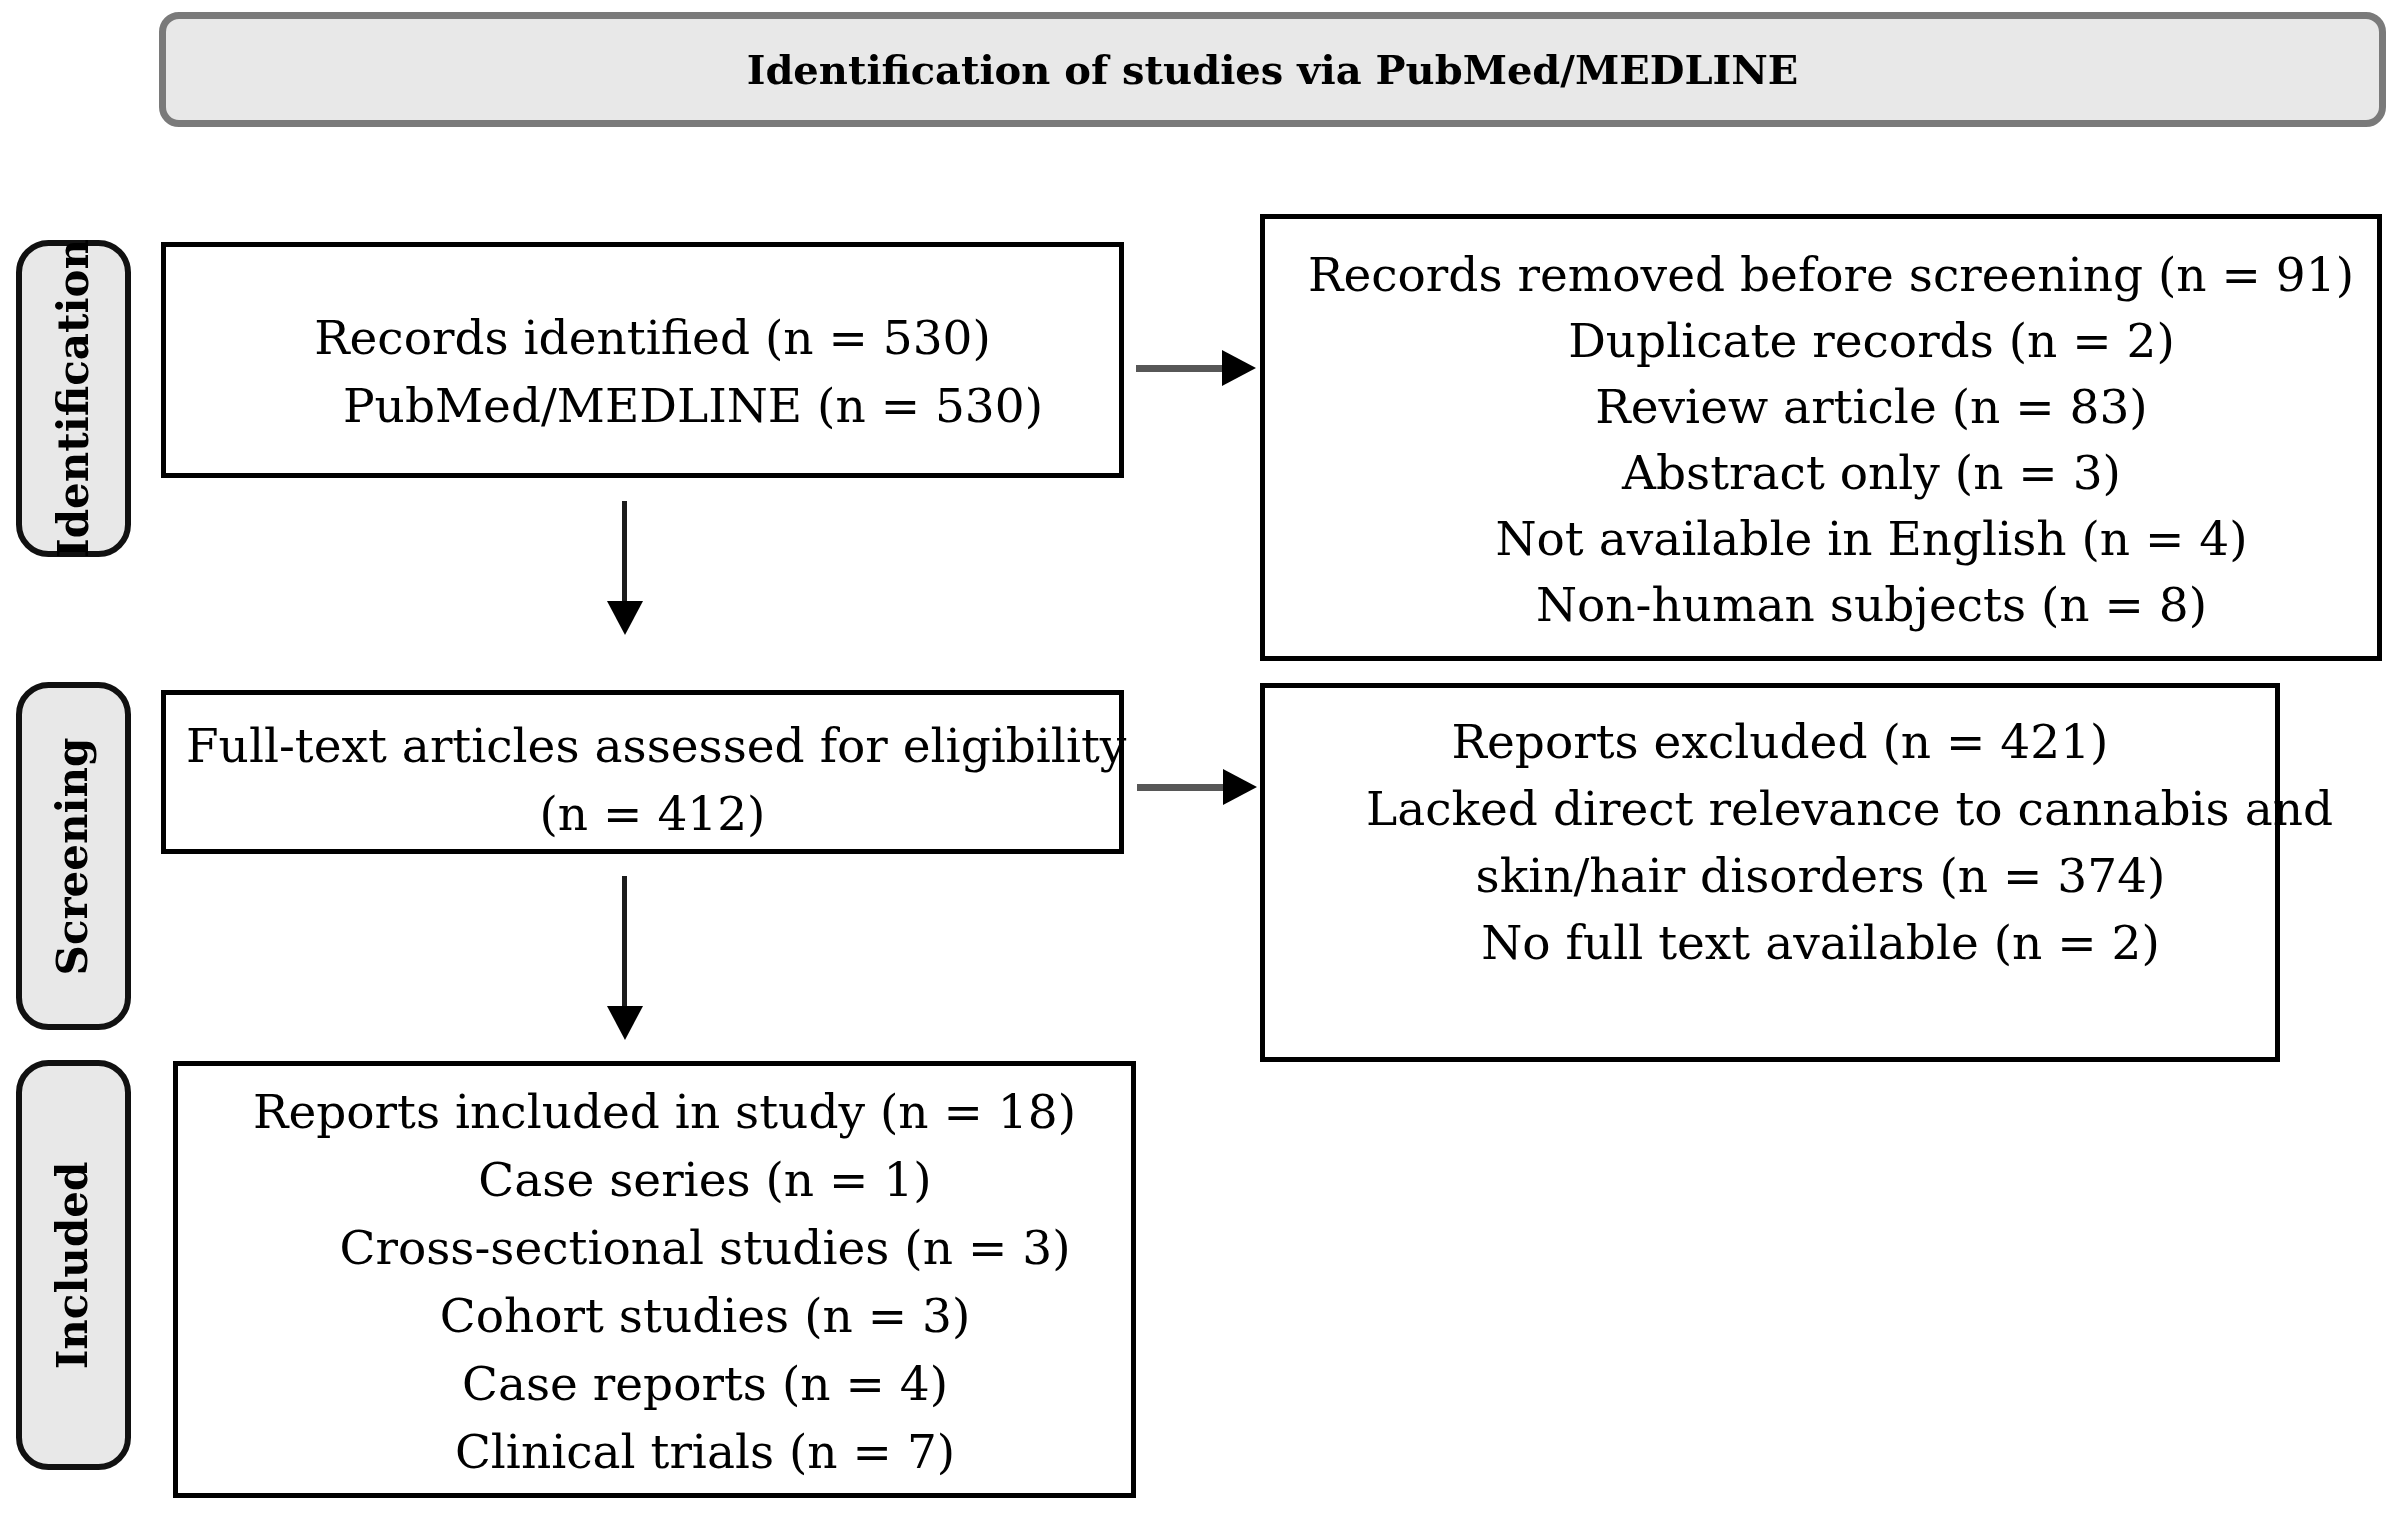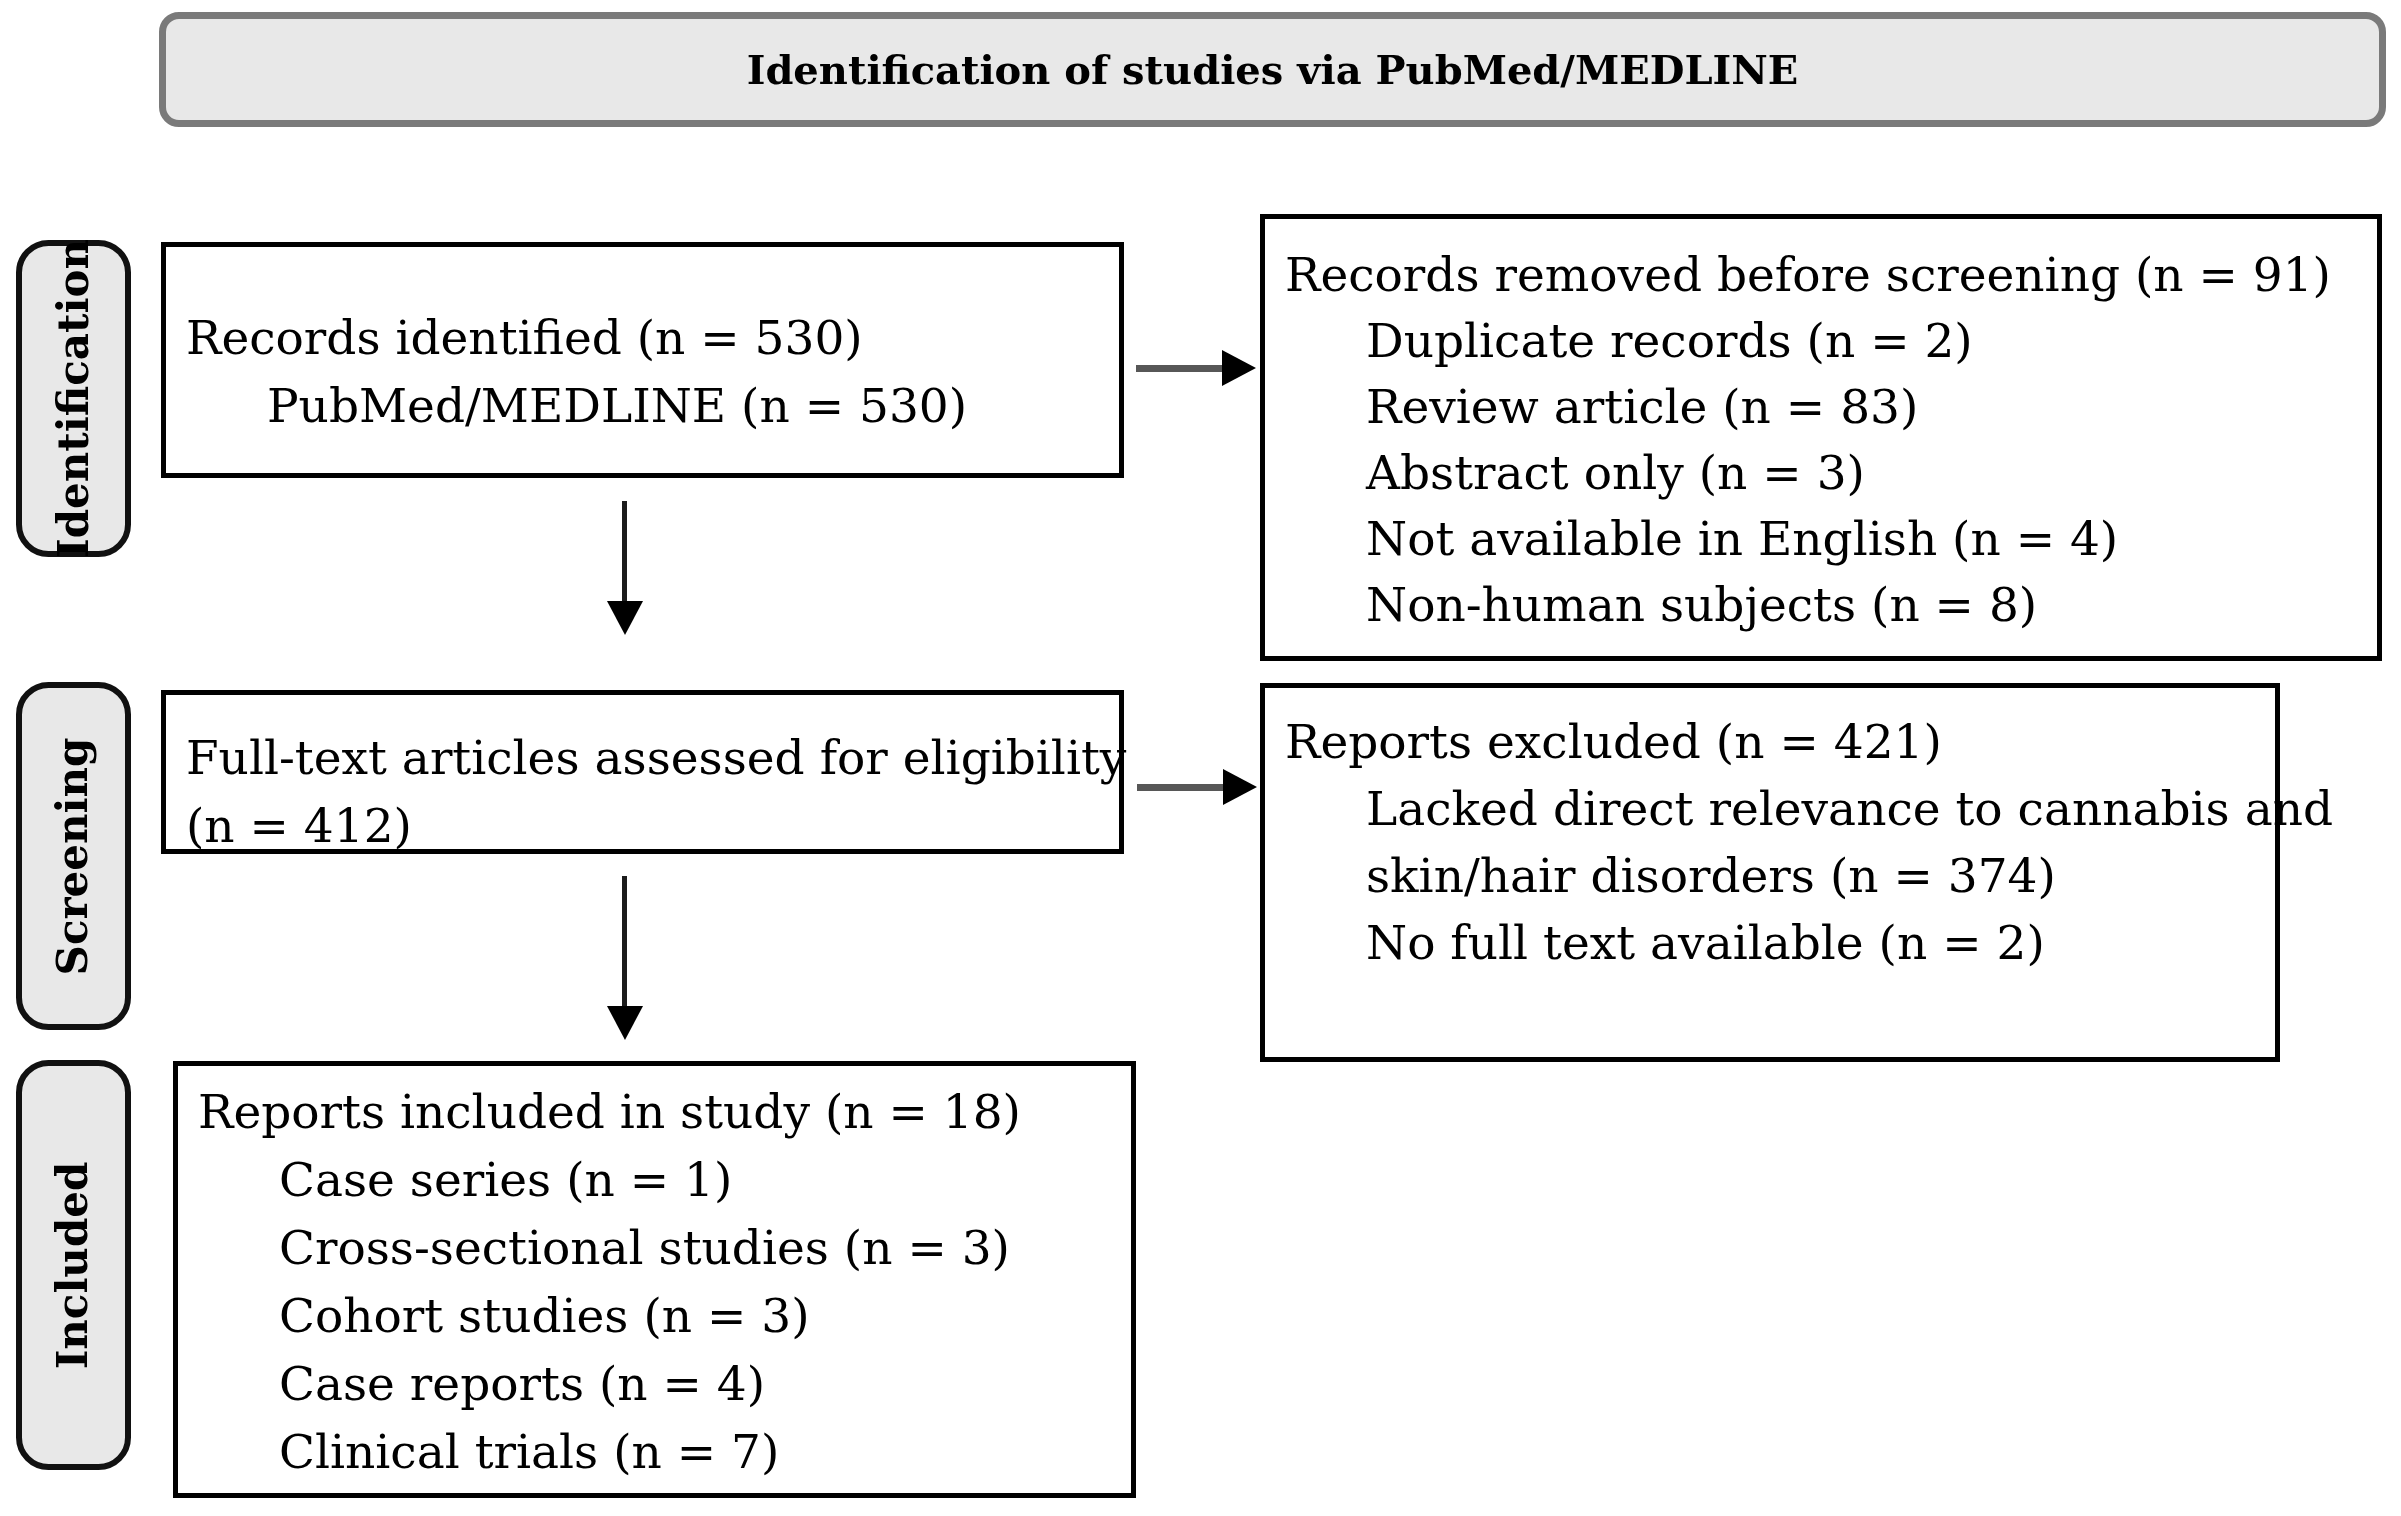--- a/index.html
+++ b/index.html
@@ -4,20 +4,21 @@
 <style>
   * { margin: 0; padding: 0; box-sizing: border-box; }
   html, body { background: #ffffff; }
   .canvas {
     position: relative;
     width: 2401px;
     height: 1516px;
     background: #ffffff;
     font-family: "DejaVu Serif", "Liberation Serif", serif;
     color: #000000;
+    text-align: center;
   }
 
   
   .title-box {
     position: absolute;
     left: 159px; top: 11.6px;
     width: 2227px; height: 115px;
     background: #e8e8e8;
     border: 7px solid #7a7a7a;
     border-radius: 20px;
@@ -53,21 +54,21 @@
     position: absolute;
     background: #ffffff;
     border: 5.4px solid #000000;
     font-size: 47px;
     line-height: 68px;
   }
   .ln   { white-space: nowrap; padding-left: 20px; }
   .ind1 { padding-left: 101px; }
 
   .box-records-identified { left: 161px;  top: 242px;  width: 963px; height: 236px; padding-top: 57px; }
-  .box-fulltext-assessed  { left: 161px;  top: 690px;  width: 963px; height: 164px; padding-top: 29px; }
+  .box-fulltext-assessed  { left: 161px;  top: 690px;  width: 963px; height: 164px; padding-top: 17px; }
   .box-reports-included   { left: 173px;  top: 1061px; width: 963px; height: 437px; padding-top: 12px; }
   .box-records-removed    { left: 1260px; top: 214px;  width: 1122px; height: 447px; padding-top: 23px; line-height: 66px; }
   .box-reports-excluded   { left: 1260px; top: 683px;  width: 1020px; height: 379px; padding-top: 20px; line-height: 67px; }
 
   
   .arrow-line-h { position: absolute; height: 7px;  background: #575757; }
   .arrow-line-v { position: absolute; width: 5.4px;   background: #1c1c1c; }
   .arrow-head-right {
     position: absolute; width: 0; height: 0;
     border-top: 18.6px solid transparent;

